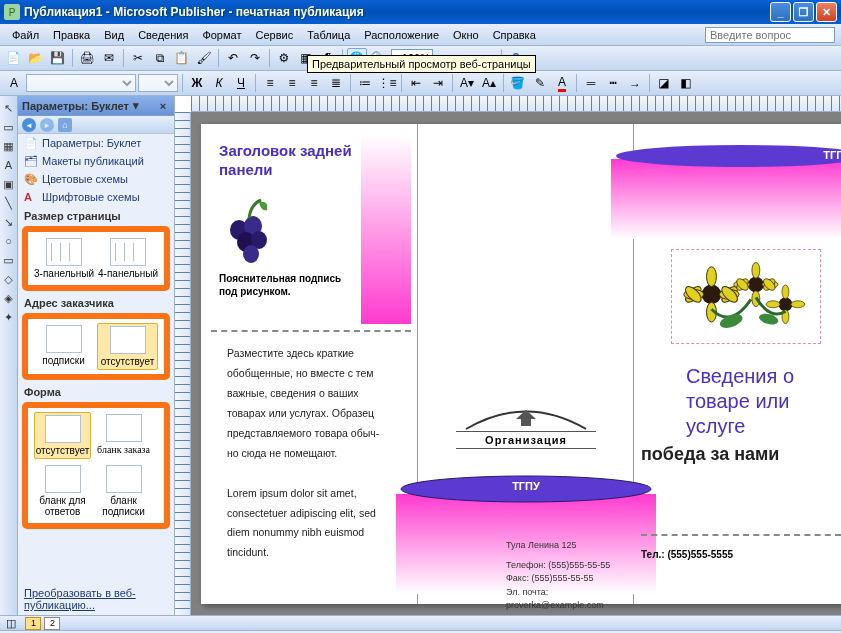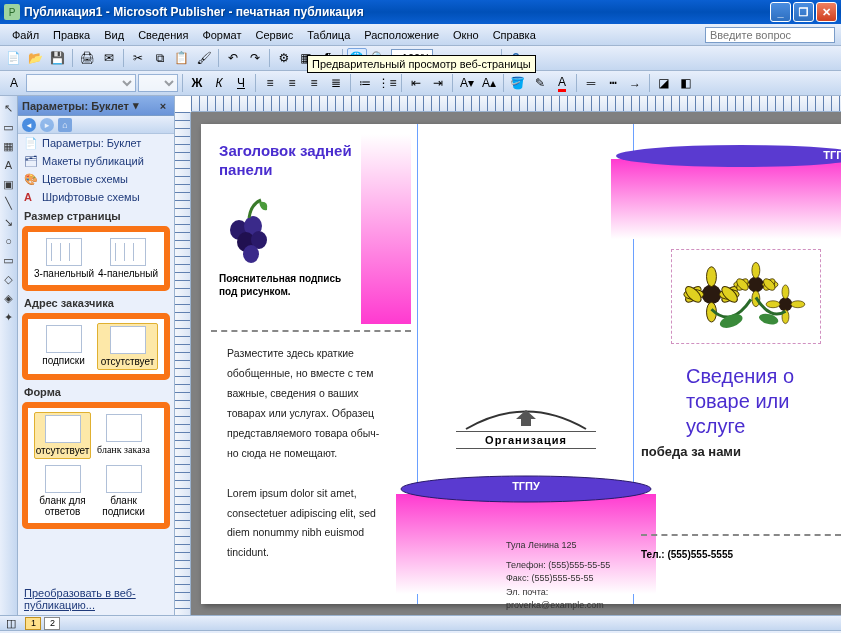--- a/index.html
+++ b/index.html
@@ -90,21 +90,21 @@
 .p2-grad { position:absolute; left:-30px; top:360px; width:260px; height:100px; background: linear-gradient(to bottom, #ff3ad0 0%, #fff 100%);}
 .p2-contact { position:absolute; left:80px; top:405px; font-size:9px; line-height:1.5; color:#333;}
 
 
 .p3-banner { position:absolute; left:-30px; top:10px; width:260px; height:25px;}
 .p3-banner svg{width:100%;height:100%;}
 .p3-banner-text { position:absolute; right:20px; top:5px; color:#fff; font-weight:bold; font-size:11px;}
 .p3-grad { position:absolute; left:-30px; top:25px; width:260px; height:80px; background: linear-gradient(to bottom, #ff3ad0 0%, #fff 100%);}
 .p3-img { position:absolute; left:30px; top:115px; width:150px; height:95px; border:1px dashed #d090c0; display:flex; align-items:center; justify-content:center;}
 .p3-title { position:absolute; left:0; top:230px; color:#4a2dcf; font-size:20px; line-height:1.25; font-family: Verdana, sans-serif; margin-left: 45px;}
-.p3-sub { position:absolute; left:0; top:310px; font-weight:bold; font-size:13px; color:#222;text-align:center;}
+.p3-sub { position:absolute; left:0; top:310px; font-weight:bold; font-size:18px; color:#222;text-align:center;}
 .p3-sep { position:absolute; left:0; top:400px; width:200px; border-top: 2px dashed #888;}
 .p3-tel { position:absolute; left:0; top:415px; font-weight:bold; font-size:10px;}
 
 
 .pagenav { height:15px; background: linear-gradient(#e8effb,#c4d7f0); border-top:1px solid #9bb3d0; display:flex; align-items:center; padding:0 6px; gap:3px;}
 .pagenav .pg { width:16px; height:13px; border:1px solid #888; background:#fff; font-size:9px; display:flex; align-items:center; justify-content:center;}
 .pagenav .pg.active { background:#ffe08a; border-color:#c09020;}
 .statusbar { height:18px; background: linear-gradient(#e8effb,#c4d7f0); border-top:1px solid #9bb3d0;}
 
 </style>

